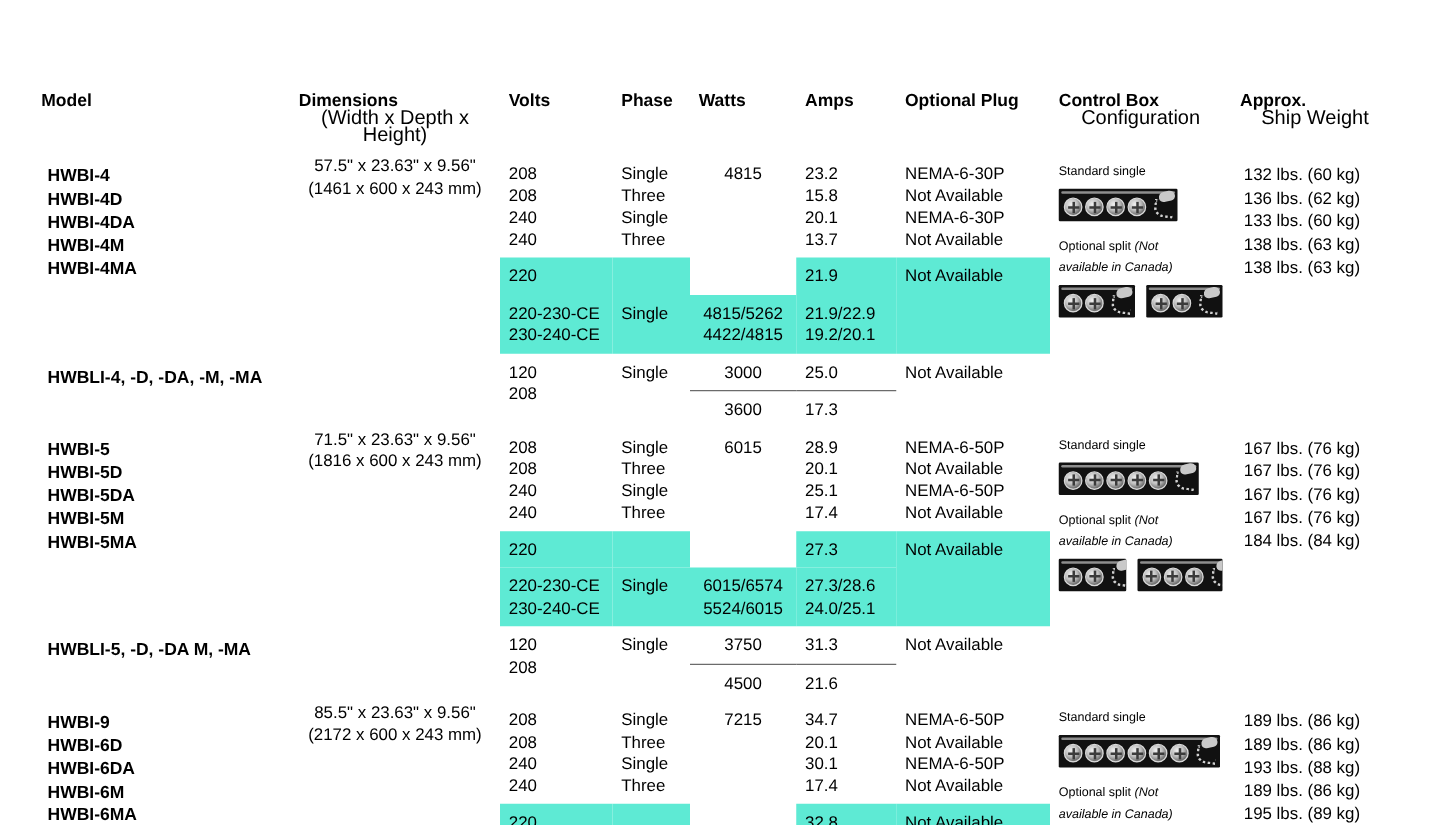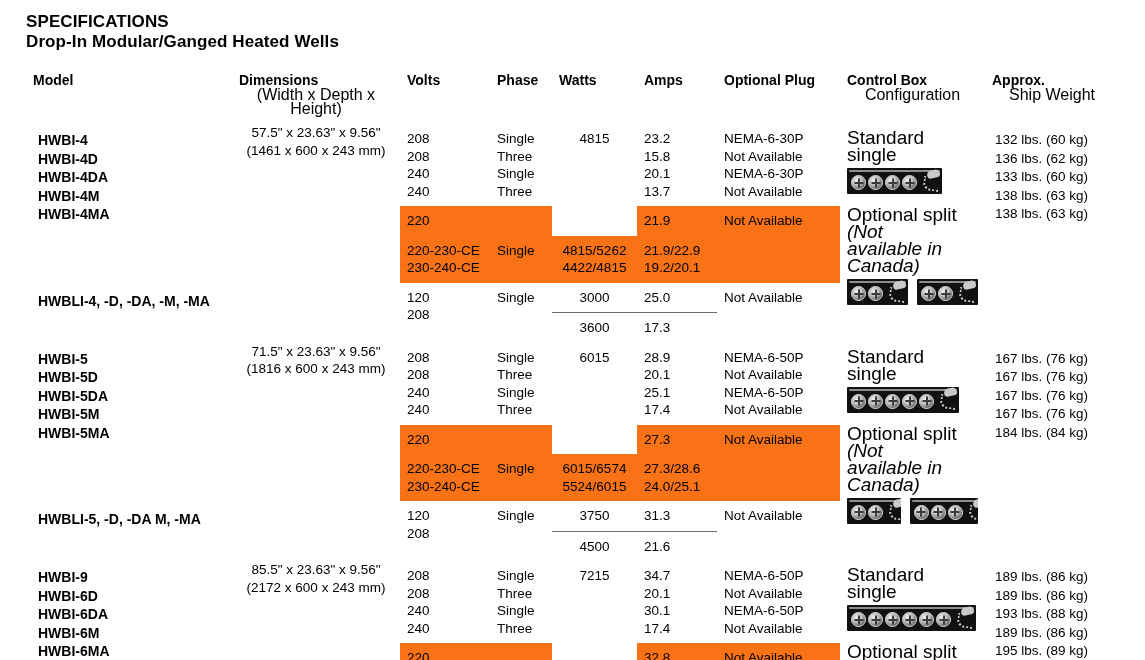--- a/index.html
+++ b/index.html
@@ -103,21 +103,21 @@
     line-height: 14px;
     text-align: center;
   }
 
   
   .cell {
     padding: 6px 7px 6px 7px;
     line-height: 17.5px;
   }
   .cell.center { text-align: center; }
-  .shade { background: #f97316; }
+  .shade { background: #5eead4; }
 
   .model-list {
     font-weight: bold;
     font-size: 14px;
     line-height: 18.5px;
     padding: 7px 7px 4px 12px;
   }
   .model-single {
     font-weight: bold;
     font-size: 14px;
@@ -125,21 +125,21 @@
   }
   .dim {
     text-align: center;
     line-height: 17.5px;
     font-size: 13.5px;
   }
   .v-mid { vertical-align: middle; }
   .nowrap { white-space: nowrap; }
 
   .ctrl-label {
-    font-size: 19px;
+    font-size: 10px;
     line-height: 17px;
     padding: 5px 7px 2px 7px;
   }
   .ctrl-label i { font-style: italic; }
 
   
   .ctrl-wrap {
     padding: 3px 7px 7px 7px;
     display: flex;
     gap: 9px;
@@ -230,24 +230,20 @@
     padding: 7px 7px 6px 10px;
     line-height: 18.5px;
   }
 </style>
 </head>
 <body>
 
 <div class="page">
 
   <div class="header">
-    <div class="title-block">
-      <div class="title-main">SPECIFICATIONS</div>
-      <div class="title-sub">Drop-In Modular/Ganged Heated Wells</div>
-    </div>
   </div>
 
   <table class="spec-table">
     <colgroup>
       <col style="width:206px">
         <col style="width:168px">
         <col style="width:90px">
       <col style="width:62px">
         <col style="width:85px">
         <col style="width:80px">

